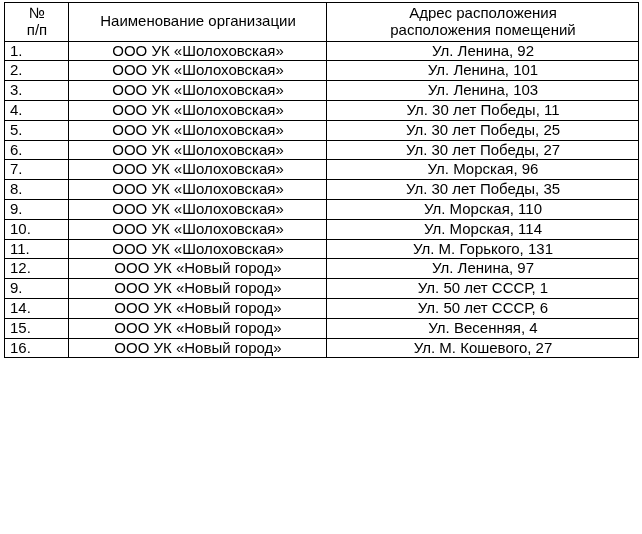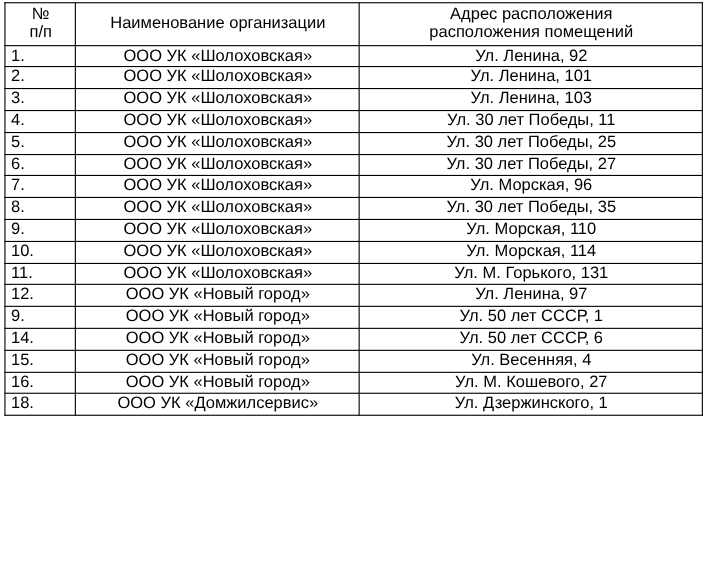--- a/index.html
+++ b/index.html
@@ -153,20 +153,15 @@
         <tr>
           <td class="cell-num">15.</td>
           <td class="cell-org">ООО УК «Новый город»</td>
           <td class="cell-addr">Ул. Весенняя, 4</td>
         </tr>
         <tr>
           <td class="cell-num">16.</td>
           <td class="cell-org">ООО УК «Новый город»</td>
           <td class="cell-addr">Ул. М. Кошевого, 27</td>
         </tr>
-        <tr>
-          <td class="cell-num">18.</td>
-          <td class="cell-org">ООО УК «Домжилсервис»</td>
-          <td class="cell-addr">Ул. Дзержинского, 1</td>
-        </tr>
       </tbody>
   </table>
 </div>
 
 </body></html>

